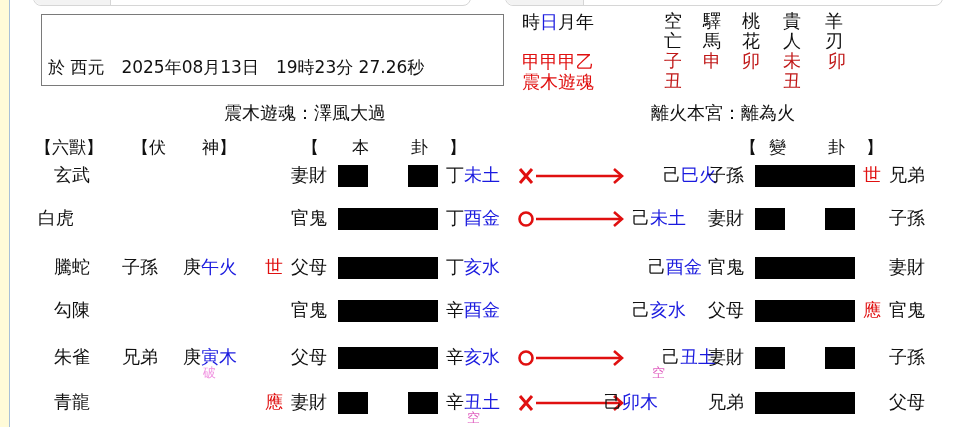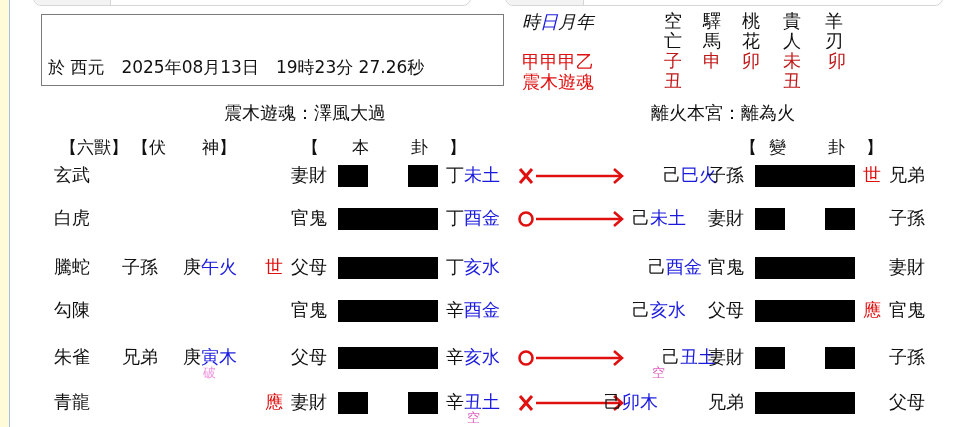--- a/index.html
+++ b/index.html
@@ -37,21 +37,21 @@
     <div class="seg" style="width:76px;"></div>
   </div>
 <div class="toppanel" style="left:505px; width:436px;">
     <div class="seg" style="width:77px;"></div>
   </div>
 
 <div class="infobox">
   <div class="line2">於 西元　2025年08月13日　19時23分 27.26秒</div>
 </div>
 
-<div class="abs f18" style="left:522px; top:10px;font-style:italic;">
+<div class="abs f18" style="left:522px; top:10px;">
   <span>時</span><span class="blue">日</span><span>月年</span>
 </div>
 <div class="abs f18 red" style="left:522px; top:52px; line-height:20px;">
   <div>甲甲甲乙</div>
   <div>震木遊魂</div>
 </div>
 
 <div class="colstack" style="left:664px; top:11px;">
   <div>空</div>
     <div>亡</div>
@@ -76,21 +76,21 @@
 </div>
 <div class="colstack" style="left:822px; top:11px;">
   <div>羊</div>
     <div>刃</div>
   <div class="dred" style="margin-left:6px;">卯</div>
 </div>
 
 <div class="abs f18" style="left:224px; top:101px;">震木遊魂：澤風大過</div>
 <div class="abs f18" style="left:651px; top:101px;">離火本宮：離為火</div>
 
-<div class="abs f17" style="left:60px; top:136px;">【六獸】</div>
+<div class="abs f17" style="left:35px; top:136px;">【六獸】</div>
 <div class="abs f17" style="left:132px; top:136px;">【伏</div>
 <div class="abs f17" style="left:202px; top:136px;">神】</div>
 <div class="abs f17" style="left:302px; top:136px;">【</div>
 <div class="abs f17" style="left:352px; top:136px;">本</div>
 <div class="abs f17" style="left:411px; top:136px;">卦</div>
 <div class="abs f17" style="left:449px; top:136px;">】</div>
 <div class="abs f17" style="left:740px; top:136px;">【</div>
 <div class="abs f17" style="left:769px; top:136px;">變</div>
 <div class="abs f17" style="left:828px; top:136px;">卦</div>
 <div class="abs f17" style="left:866px; top:136px;">】</div>
@@ -110,21 +110,21 @@
         <path d="M4 5 L16 19 M16 5 L4 19" stroke="#e01010" stroke-width="3" fill="none"></path>
         <line x1="20" y1="12" x2="106" y2="12" stroke="#e01010" stroke-width="2.6"></line>
         <path d="M98 5 L106 12 L98 19" stroke="#e01010" stroke-width="2.6" fill="none"></path>
       </svg></div>
     <div class="abs f18" style="left:632px; top:163px;margin-left:31px;"><span>己</span><span class="blue">巳火</span></div>
     <div class="abs small pink" style="left:652px; top:182px;"></div>
     <div class="abs f18" style="left:708px; top:163px;">子孫</div>
     <div class="abs bar" style="left:755px; top:165px; width:100px;"></div>
     <div class="abs f18 red" style="left:863px; top:163px;">世</div>
     <div class="abs f18" style="left:889px; top:163px;">兄弟</div>
-    <div class="abs f18" style="left:54px; top:206px;">白虎</div>
+    <div class="abs f18" style="left:38px; top:206px;">白虎</div>
     <div class="abs f18" style="left:122px; top:206px;"></div>
     <div class="abs f18" style="left:183px; top:206px;"><span></span><span class="blue"></span></div>
     <div class="abs small lpink" style="left:203px; top:225px;"></div>
     <div class="abs f18 red" style="left:265px; top:206px;"></div>
     <div class="abs f18" style="left:291px; top:206px;">官鬼</div>
     <div class="abs bar" style="left:338px; top:208px; width:100px;"></div>
     <div class="abs f18" style="left:446px; top:206px;"><span>丁</span><span class="blue">酉金</span></div>
     <div class="abs small pink" style="left:467px; top:225px;"></div>
     <div class="arrow" style="left:516px; top:207px; width:110px;"><svg width="110" height="24" viewBox="0 0 110 24">
         <circle cx="10" cy="12" r="6.5" stroke="#e01010" stroke-width="2.6" fill="none"></circle>

